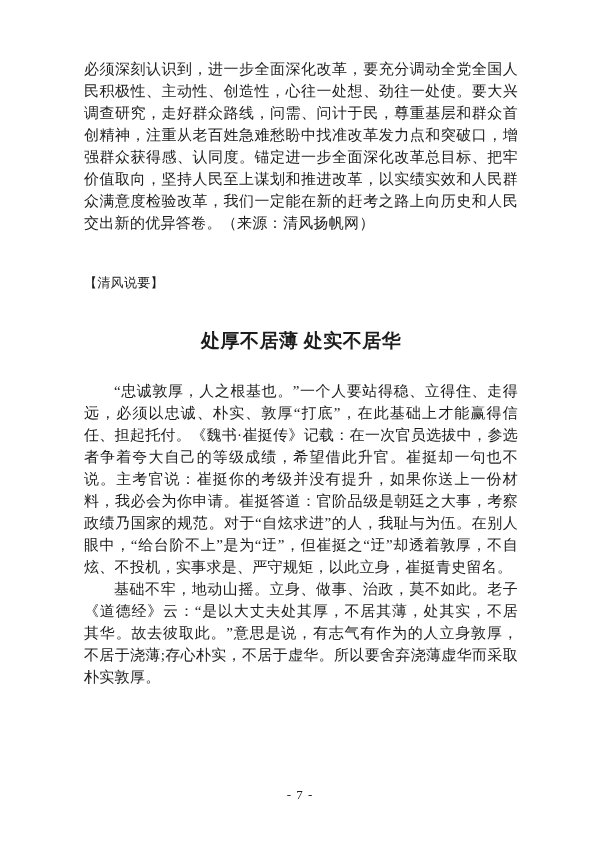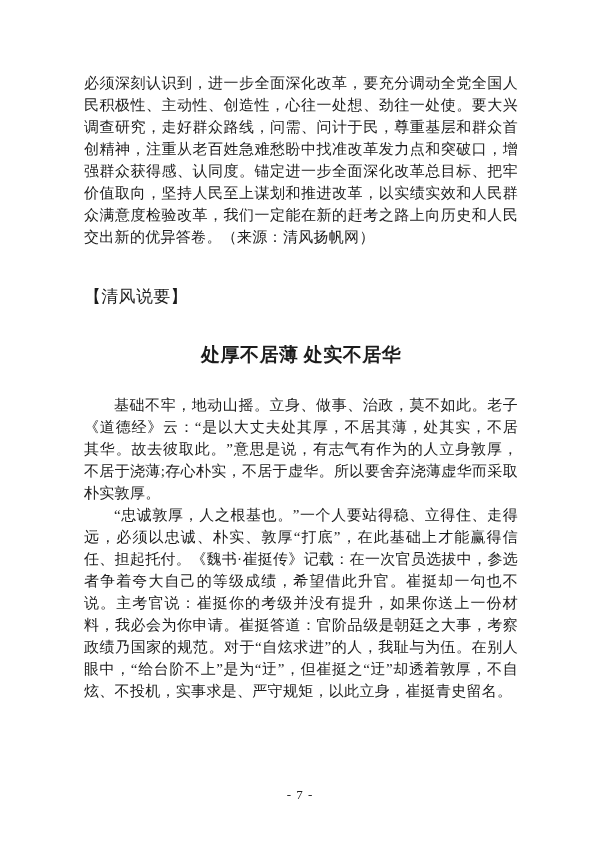--- a/index.html
+++ b/index.html
@@ -14,39 +14,39 @@
     margin: 0 auto;
     background: #ffffff;
     color: #1c1c1c;
     font-family: "Liberation Serif", "DejaVu Serif", serif;
     overflow: hidden;
     box-sizing: border-box;
   }
   .content {
     position: absolute;
     left: 84px;
-    top: 72px;
+    top: 58px;
     width: 434px;
   }
   .body-text {
     margin: 0;
     font-size: 15px;
     line-height: 22px;
     text-align: justify;
     text-justify: inter-ideograph;
     letter-spacing: 0.3px;
     word-break: break-all;
   }
   .indent {
     text-indent: 2em;
   }
   .section-label {
     margin: 0;
     margin-top: 38px;
-    font-size: 17px;
+    font-size: 13px;
     line-height: 22px;
   }
   .article-title {
     margin: 12px;
     margin-top: 34px;
     margin-bottom: 26px;
     font-size: 19px;
     line-height: 26px;
     font-weight: bold;
     text-align: center;
@@ -69,21 +69,21 @@
 
 <div class="page">
   <div class="content">
 
     <p class="body-text">必须深刻认识到，进一步全面深化改革，要充分调动全党全国人民积极性、主动性、创造性，心往一处想、劲往一处使。要大兴调查研究，走好群众路线，问需、问计于民，尊重基层和群众首创精神，注重从老百姓急难愁盼中找准改革发力点和突破口，增强群众获得感、认同度。锚定进一步全面深化改革总目标、把牢价值取向，坚持人民至上谋划和推进改革，以实绩实效和人民群众满意度检验改革，我们一定能在新的赶考之路上向历史和人民交出新的优异答卷。（来源：清风扬帆网）</p>
 
     <p class="body-text section-label">【清风说要】</p>
 
     <h1 class="article-title">处厚不居薄  处实不居华</h1>
 
+    <p class="body-text indent">“忠诚敦厚，人之根基也。”一个人要站得稳、立得住、走得远，必须以忠诚、朴实、敦厚“打底”，在此基础上才能赢得信任、担起托付。《魏书·崔挺传》记载：在一次官员选拔中，参选者争着夸大自己的等级成绩，希望借此升官。崔挺却一句也不说。主考官说：崔挺你的考级并没有提升，如果你送上一份材料，我必会为你申请。崔挺答道：官阶品级是朝廷之大事，考察政绩乃国家的规范。对于“自炫求进”的人，我耻与为伍。在别人眼中，“给台阶不上”是为“迂”，但崔挺之“迂”却透着敦厚，不自炫、不投机，实事求是、严守规矩，以此立身，崔挺青史留名。</p>
+
     <p class="body-text indent">基础不牢，地动山摇。立身、做事、治政，莫不如此。老子《道德经》云：“是以大丈夫处其厚，不居其薄，处其实，不居其华。故去彼取此。”意思是说，有志气有作为的人立身敦厚，不居于浇薄;存心朴实，不居于虚华。所以要舍弃浇薄虚华而采取朴实敦厚。</p>
-
-    <p class="body-text indent">“忠诚敦厚，人之根基也。”一个人要站得稳、立得住、走得远，必须以忠诚、朴实、敦厚“打底”，在此基础上才能赢得信任、担起托付。《魏书·崔挺传》记载：在一次官员选拔中，参选者争着夸大自己的等级成绩，希望借此升官。崔挺却一句也不说。主考官说：崔挺你的考级并没有提升，如果你送上一份材料，我必会为你申请。崔挺答道：官阶品级是朝廷之大事，考察政绩乃国家的规范。对于“自炫求进”的人，我耻与为伍。在别人眼中，“给台阶不上”是为“迂”，但崔挺之“迂”却透着敦厚，不自炫、不投机，实事求是、严守规矩，以此立身，崔挺青史留名。</p>
 
 
   </div>
 
   <div class="page-number">- 7 -</div>
 </div>
 
 </body></html>

